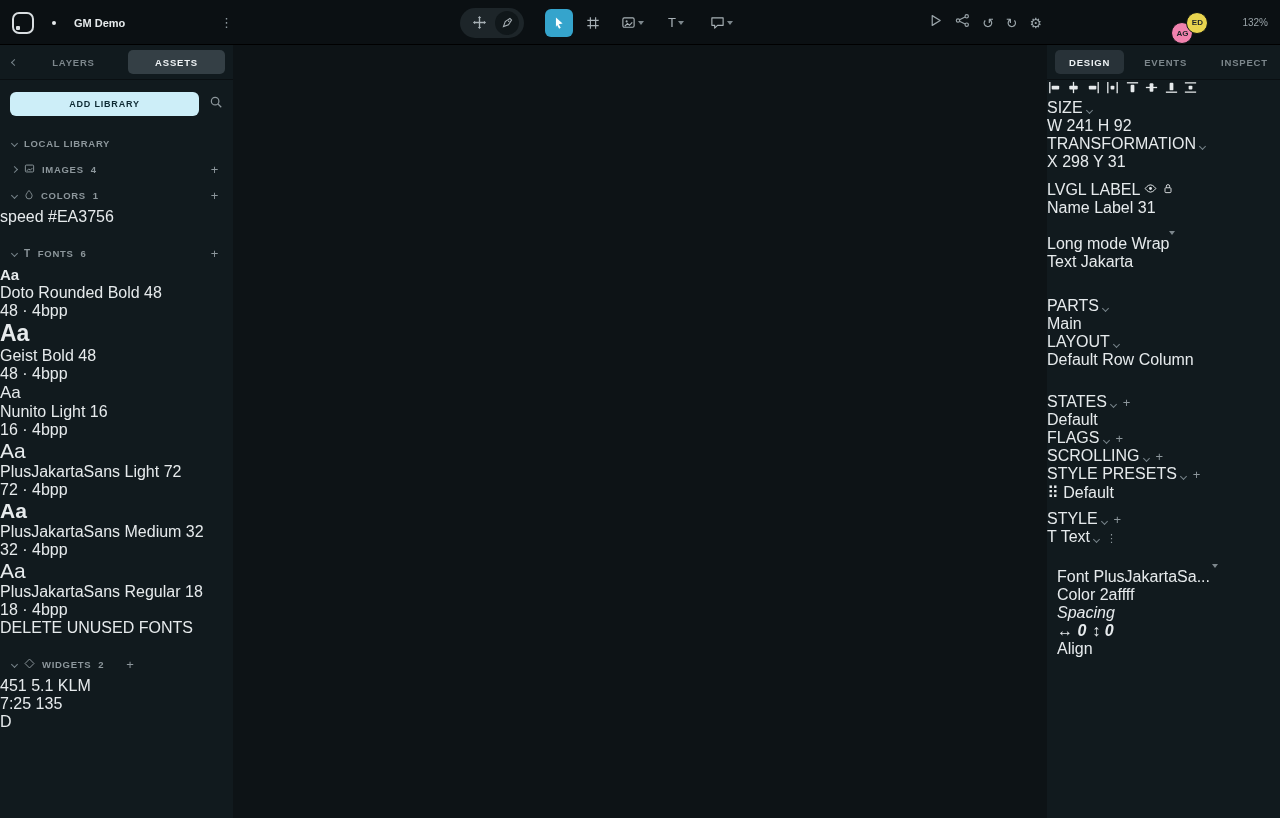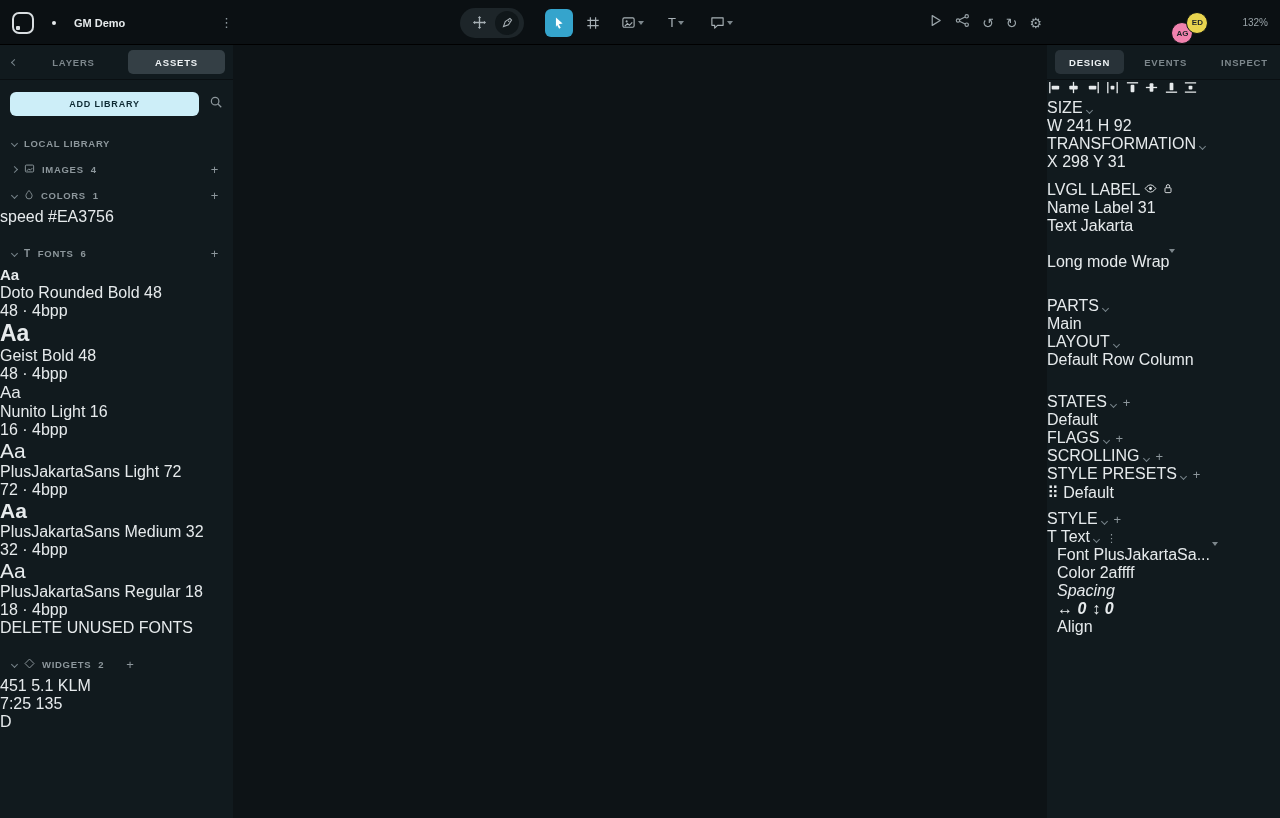--- a/index.html
+++ b/index.html
@@ -576,31 +576,31 @@
           <span><svg class="sic" width="12" height="13" viewBox="0 0 16 16">
                 <rect x="4" y="7" width="8" height="6.5" rx="1.2" fill="none" stroke="currentColor" stroke-width="1.2"></rect>
                 <path d="M5.8 7V5a2.2 2.2 0 0 1 4.4 0v2" fill="none" stroke="currentColor" stroke-width="1.2"></path>
               </svg></span>
         </span>
       </div>
       <div class="lrow">
         <span class="llbl">Name</span>
         <span class="ibox boldv">Label 31</span>
       </div>
-      <div class="lrow">
-        <span class="llbl">Text</span>
-        <span class="ibox">Jakarta</span>
-      </div>
       <div class="lrow" style="margin-top:18px;">
         <span class="llbl" style="flex:0 0 56px;width:56px;">Long mode</span>
         <span class="ibox boldv">
           <span>Wrap</span>
           <span class="caret" style="margin-left:auto;"></span>
         </span>
       </div>
+      <div class="lrow">
+        <span class="llbl">Text</span>
+        <span class="ibox">Jakarta</span>
+      </div>
 
       <div class="sec-h" style="margin-top:26px;">
         <span>PARTS</span>
         <span class="chev"></span>
       </div>
       <span class="chipmain">Main</span>
 
       <div class="sec-h">
         <span>LAYOUT</span>
         <span class="chev"></span>
@@ -646,21 +646,21 @@
         <span class="plus">+</span>
       </div>
 
       <div class="styg">
         <span class="tico">T</span>
         <span>Text</span>
         <span class="chev"></span>
         <span class="plus" style="font-size:11px;">⋮</span>
       </div>
 
-      <div class="lrow" style="padding-left:10px;">
+      <div class="lrow" style="padding-left:10px;margin-top:22px;">
         <span class="llbl">Font</span>
         <span style="margin-left:auto;"></span>
         <span class="ctl w110">
           <span>PlusJakartaSa...</span>
           <span class="caret"></span>
         </span>
       </div>
       <div class="lrow" style="padding-left:10px;">
         <span class="llbl">Color</span>
         <span style="margin-left:auto;"></span>

